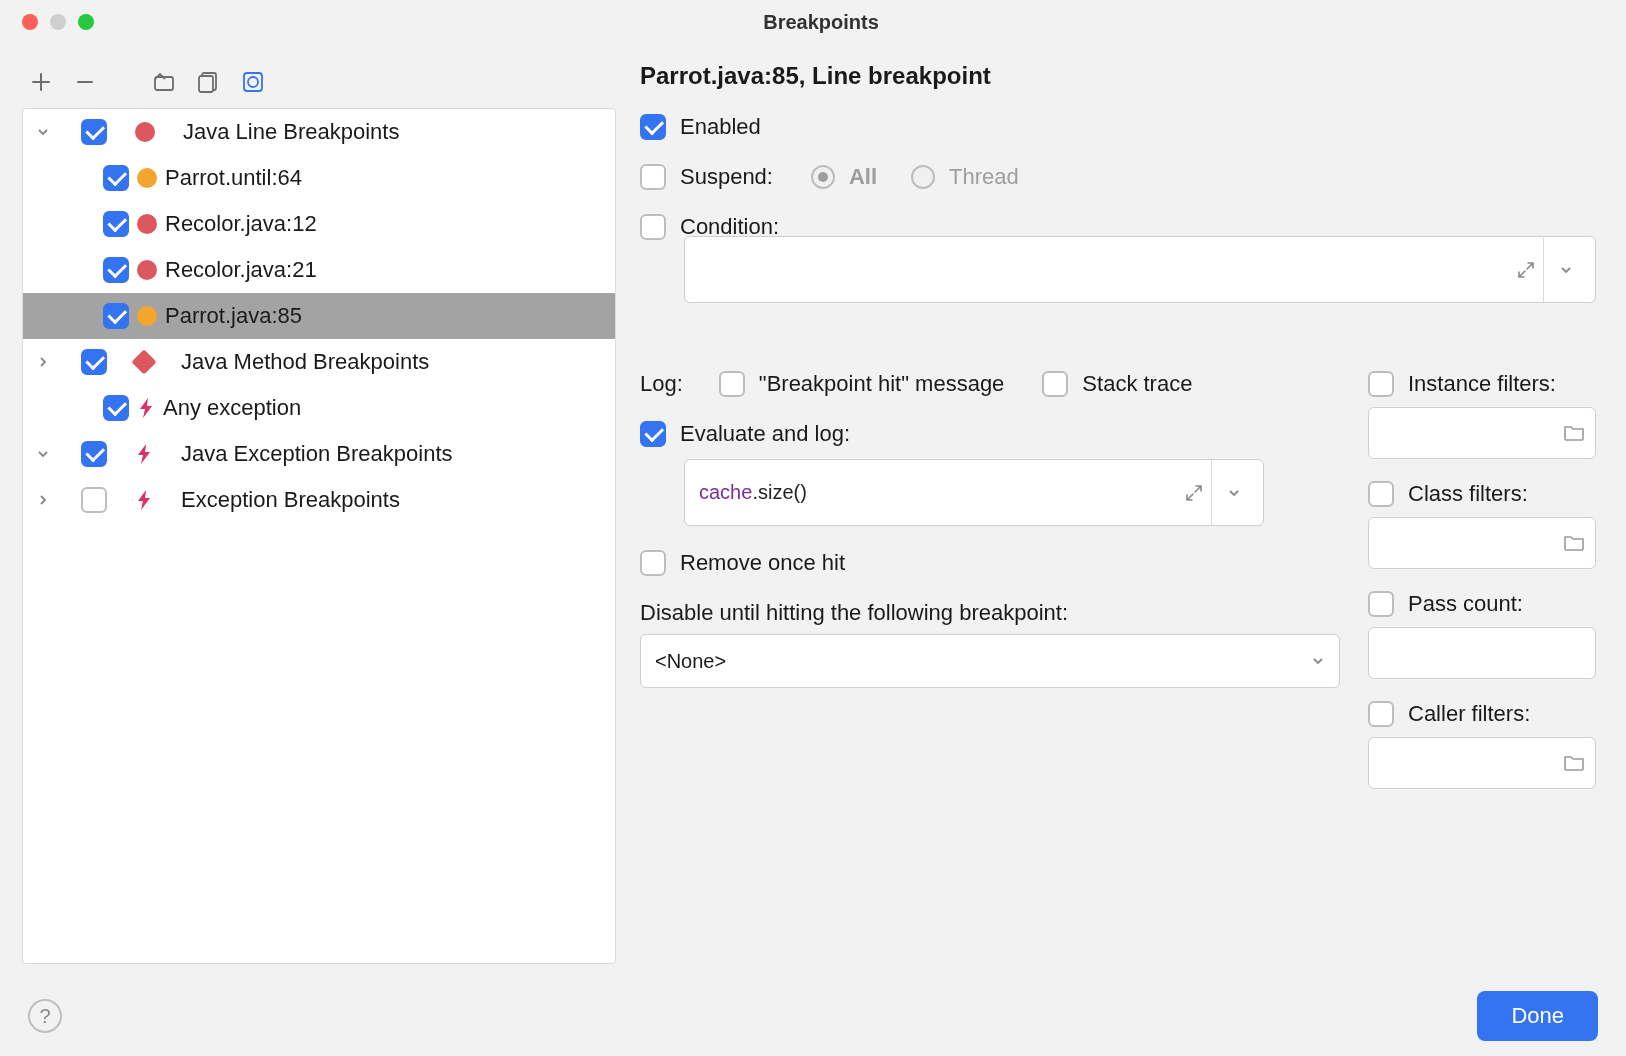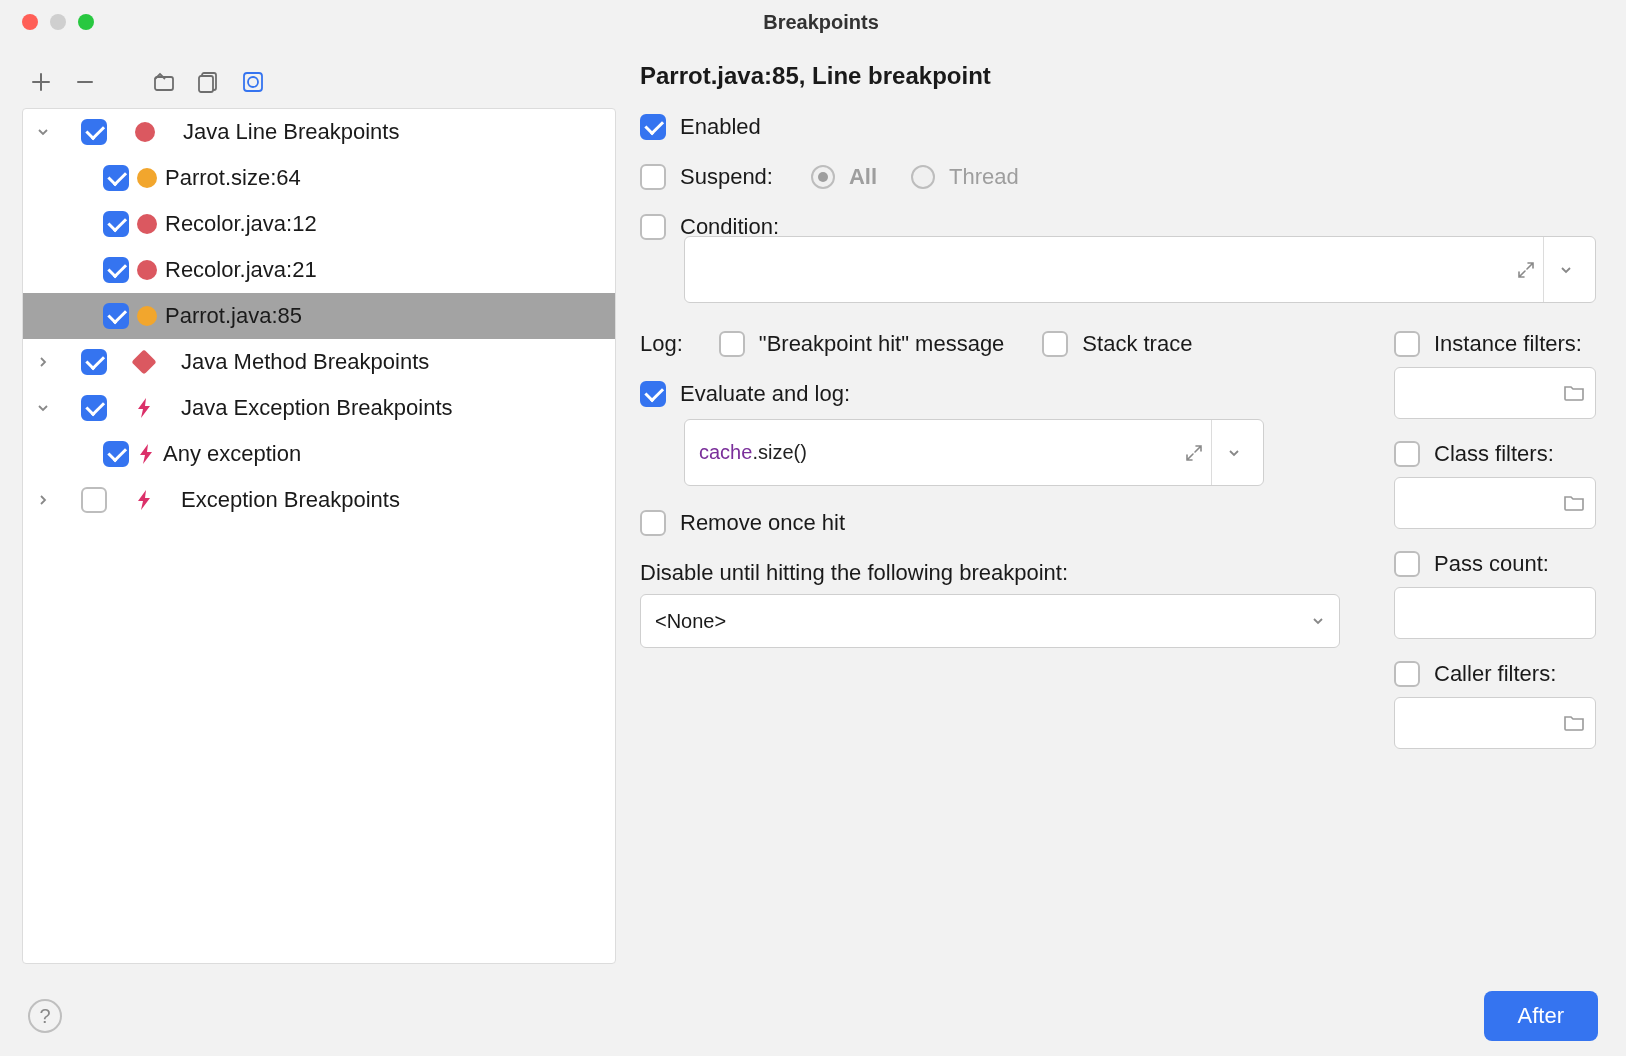--- a/index.html
+++ b/index.html
@@ -160,21 +160,21 @@
   }
   .text-field.wide { flex:1; }
   .text-field .content { flex:1; font-size:20px; color:#222;}
   .text-field .content .kw { color:#7a2f9a; }
   .expand-icon { color:#7a7a7a; margin: 0 8px; cursor:pointer; display:flex;}
   .dropdown-btn {
     width:44px;height:100%;border-left:1px solid #dcdcdc;
     display:flex;align-items:center;justify-content:center;color:#888;cursor:pointer;
   }
   .condition-field { margin-left: 44px; margin-top:-4px; margin-bottom: 28px;}
-  .two-col { display:flex; gap: 54px; }
+  .two-col { display:flex; gap: 28px; margin-top: 40px; }
   .col-left { width: 700px; }
   .col-right { flex:1; }
   .filter-field {
     background:#fff;border:1px solid #cfcfcf;border-radius:6px;
     height:52px;display:flex;align-items:center;justify-content:flex-end;padding:0 10px;
     margin-top:10px; cursor:text;
   }
   .folder-icon { color:#9a9a9a; }
   .select-field {
     background:#fff;border:1px solid #cfcfcf;border-radius:6px;
@@ -259,21 +259,21 @@
               </svg>
           </span>
           <span class="chk checked"></span>
           <span class="bp-dot bp-red"></span>
           <span>Java Line Breakpoints</span>
         </div>
         <div class="tree-row indent-1">
           <span class="arrow blank"></span>
           <span class="chk checked"></span>
           <span class="bp-dot bp-yellow"></span>
-          <span>Parrot.size:64</span>
+          <span>Parrot.until:64</span>
         </div>
         <div class="tree-row indent-1">
           <span class="arrow blank"></span>
           <span class="chk checked"></span>
           <span class="bp-dot bp-red"></span>
           <span>Recolor.java:12</span>
         </div>
         <div class="tree-row indent-1">
           <span class="arrow blank"></span>
           <span class="chk checked"></span>
@@ -291,43 +291,43 @@
           <span class="arrow">
             <svg width="12" height="12" viewBox="0 0 12 12">
                 <path d="M4 2l4 4-4 4" stroke="#888" stroke-width="1.8" fill="none"></path>
               </svg>
           </span>
           <span class="chk checked"></span>
           <span class="bp-diamond"></span>
           <span>Java Method Breakpoints</span>
         </div>
 
+        <div class="tree-row indent-1">
+          <span class="arrow blank"></span>
+          <span class="chk checked"></span>
+          <span class="bp-bolt">
+            <svg width="18" height="22" viewBox="0 0 18 22">
+                <path d="M11 1 L3 12 L8 12 L6 21 L15 9 L10 9 Z" fill="#db3069"></path>
+              </svg>
+          </span>
+          <span>Any exception</span>
+        </div>
         <div class="tree-row indent-0">
           <span class="arrow">
             <svg width="12" height="12" viewBox="0 0 12 12">
                 <path d="M2 4l4 4 4-4" stroke="#888" stroke-width="1.8" fill="none"></path>
               </svg>
           </span>
           <span class="chk checked"></span>
           <span class="bp-bolt">
             <svg width="18" height="22" viewBox="0 0 18 22">
                 <path d="M11 1 L3 12 L8 12 L6 21 L15 9 L10 9 Z" fill="#db3069"></path>
               </svg>
           </span>
           <span>Java Exception Breakpoints</span>
-        </div>
-        <div class="tree-row indent-1">
-          <span class="arrow blank"></span>
-          <span class="chk checked"></span>
-          <span class="bp-bolt">
-            <svg width="18" height="22" viewBox="0 0 18 22">
-                <path d="M11 1 L3 12 L8 12 L6 21 L15 9 L10 9 Z" fill="#db3069"></path>
-              </svg>
-          </span>
-          <span>Any exception</span>
         </div>
 
         <div class="tree-row indent-0">
           <span class="arrow">
             <svg width="12" height="12" viewBox="0 0 12 12">
                 <path d="M4 2l4 4-4 4" stroke="#888" stroke-width="1.8" fill="none"></path>
               </svg>
           </span>
           <span class="chk"></span>
           <span class="bp-bolt">
@@ -472,15 +472,15 @@
                 </svg>
             </span>
           </div>
         </div>
       </div>
     </div>
   </div>
 
   <div class="footer">
     <div class="help-btn">?</div>
-    <button class="done-btn">After</button>
+    <button class="done-btn">Done</button>
   </div>
 </div>
 
 </body></html>

